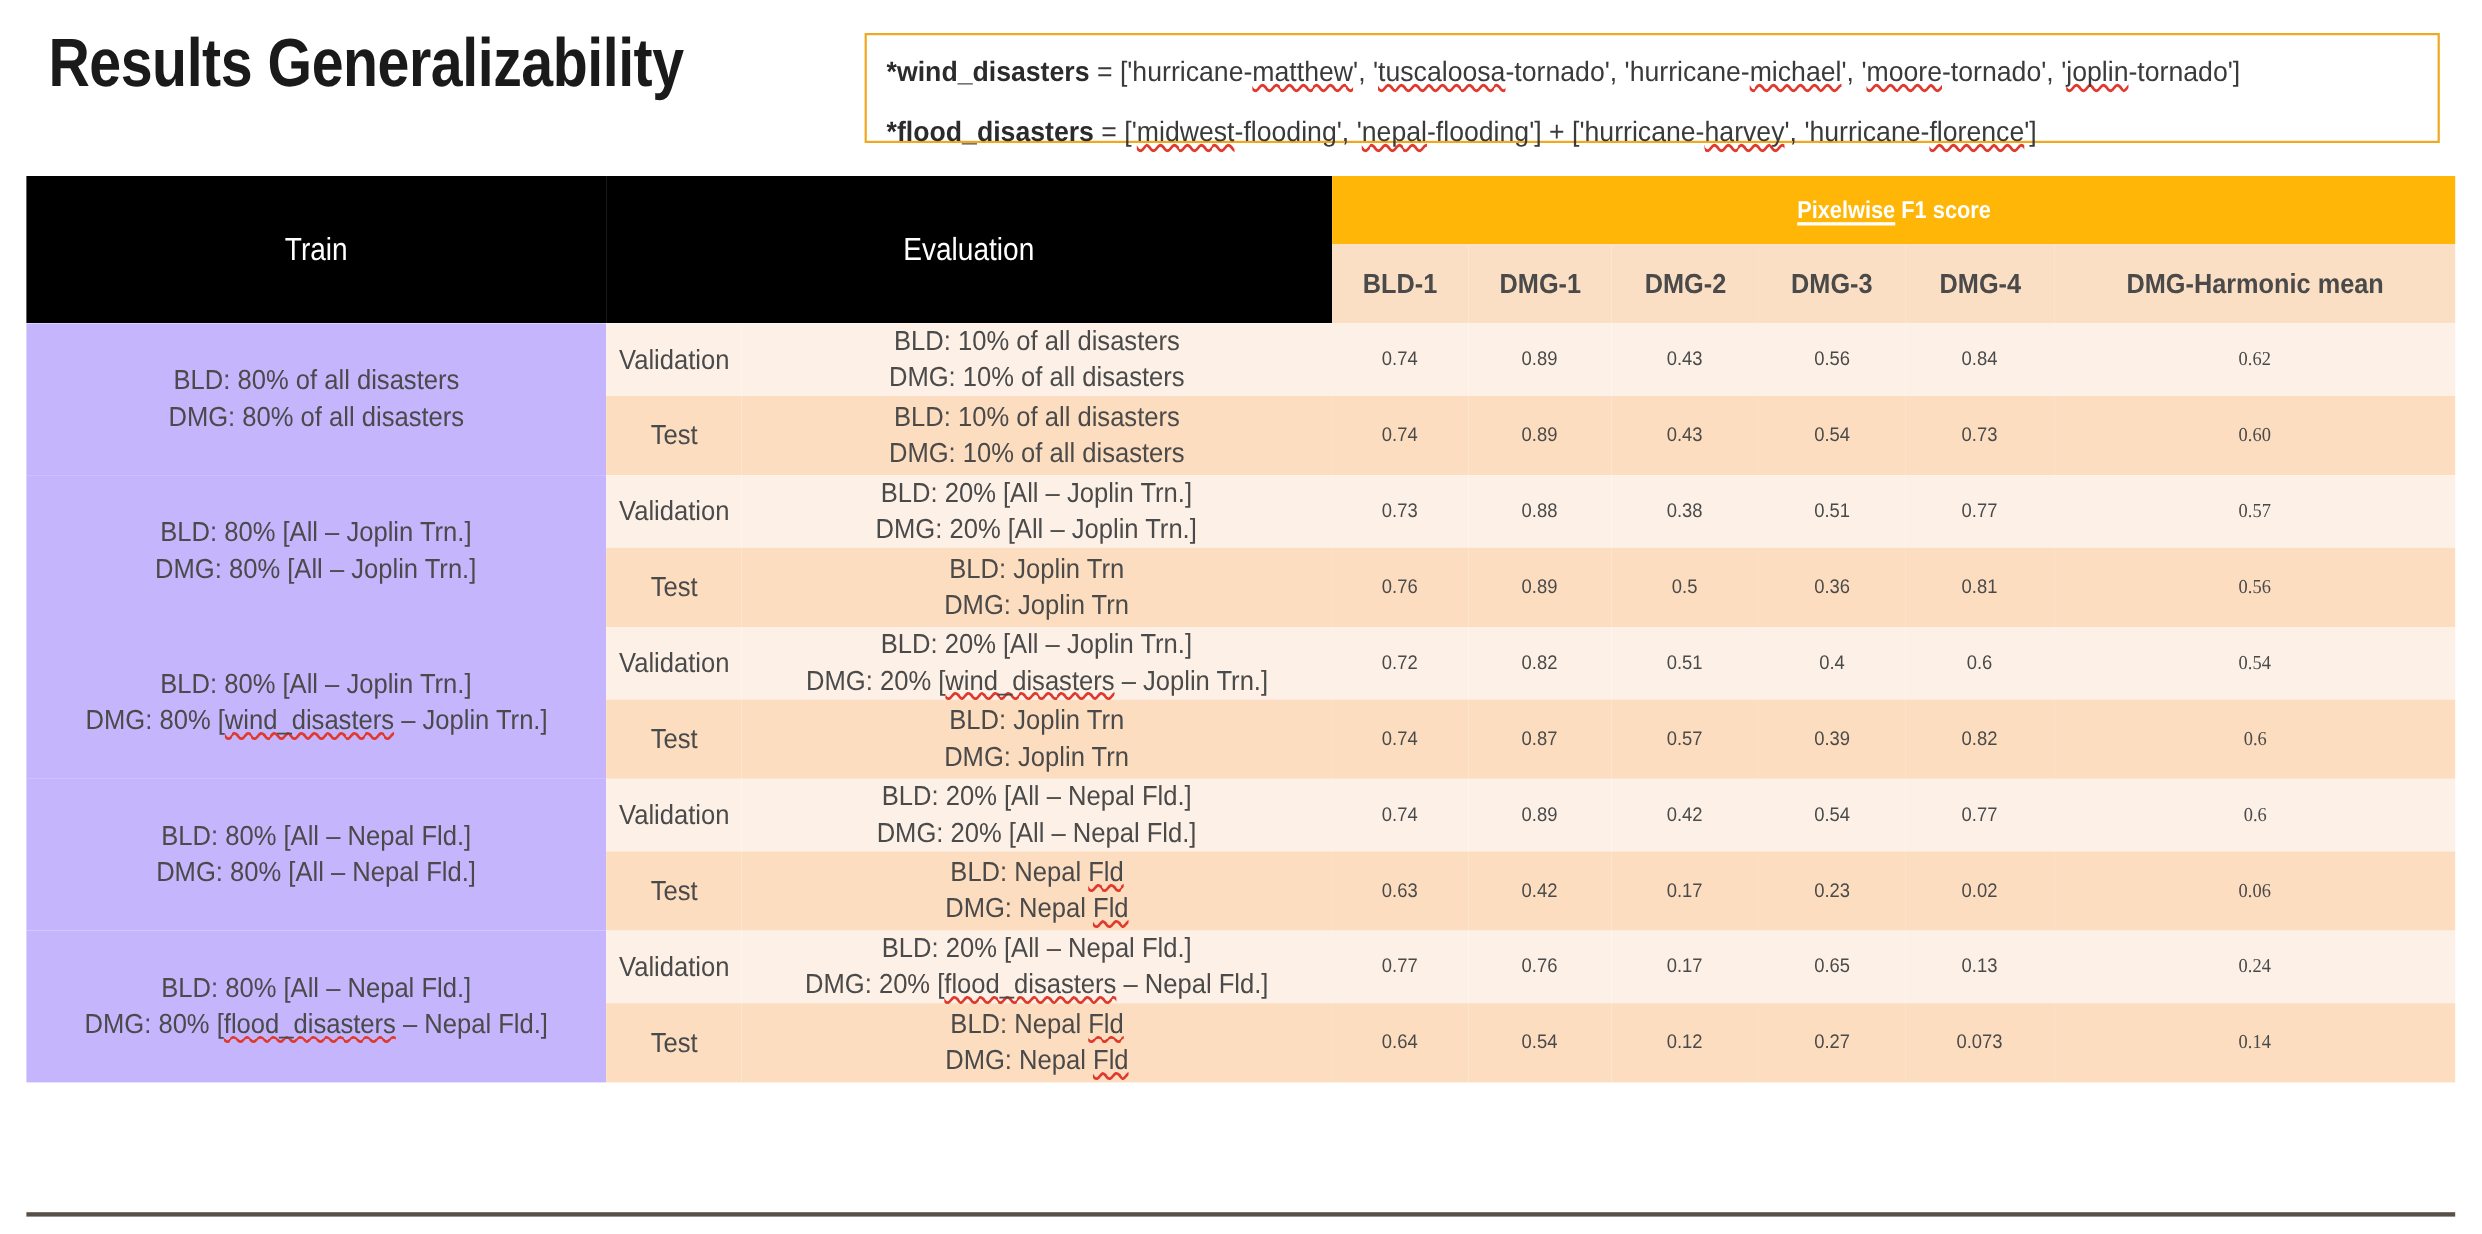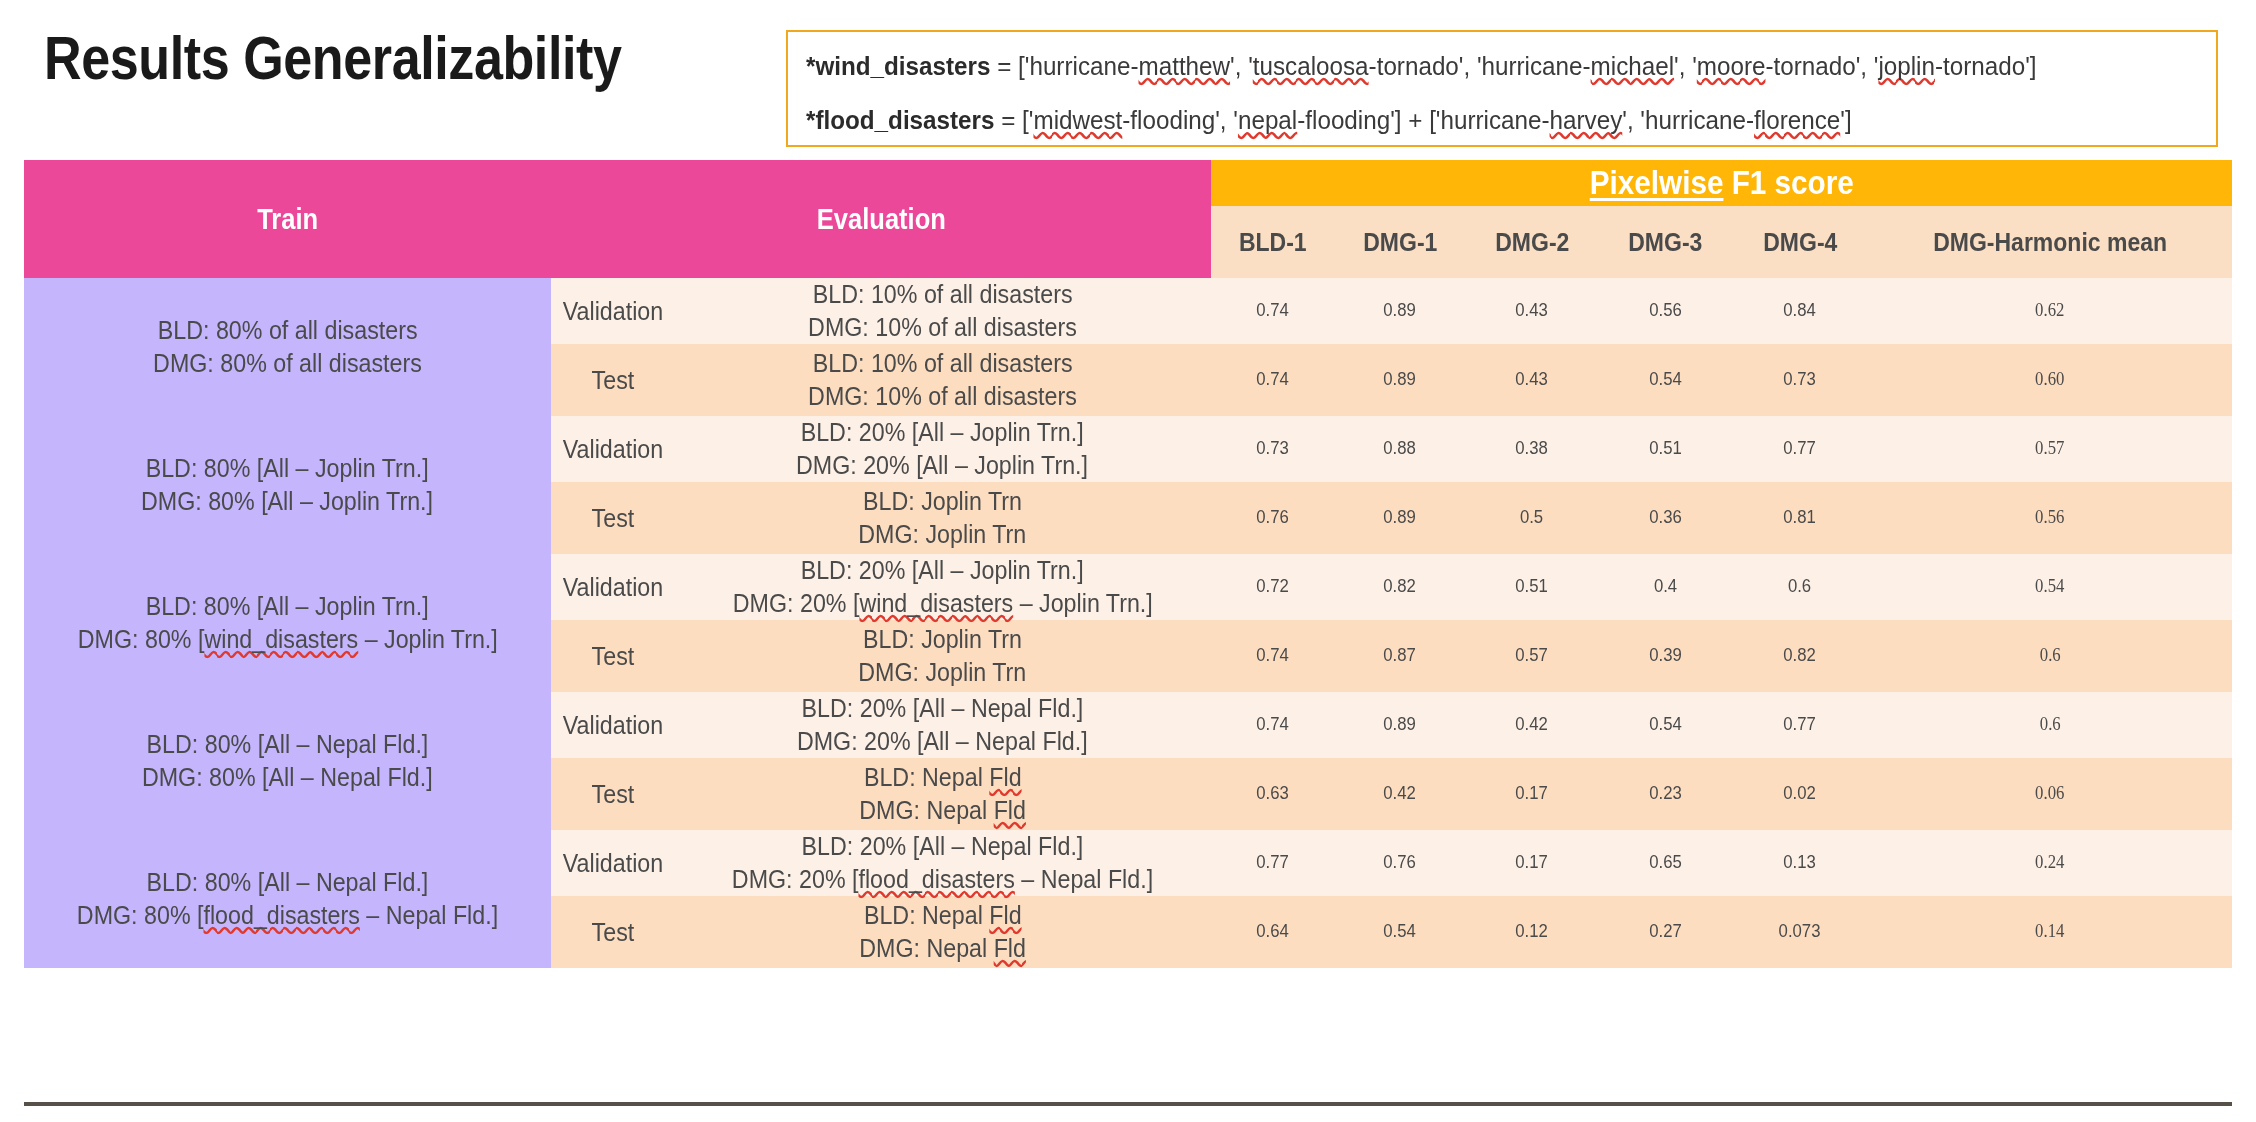--- a/index.html
+++ b/index.html
@@ -28,21 +28,21 @@
     transform-origin: left top;
     white-space: nowrap;
   }
 
   
   #legend-box {
     position: absolute;
     left: 786px;
     top: 30px;
     width: 1432px;
-    height: 117px;
+    height: 100px;
     box-sizing: border-box;
     border: 2px solid #F0A81E;
     background: #ffffff;
     padding: 14px 18px 0 18px;
   }
   .legend-line {
     font-size: 25.5px;
     color: #3a3a3a;
     white-space: nowrap;
     line-height: 1.15;
@@ -64,38 +64,38 @@
     table-layout: fixed;
   }
   #results-table td, #results-table th {
     padding: 0;
     margin: 0;
     border: 0;
   }
 
   
   .hdr-orange {
-    background: #ec4899;
+    background: #000000;
     color: #ffffff;
-    font-weight: 700;
+    font-weight: 400;
     text-align: center;
     vertical-align: middle;
     font-size: 29px;
     border-right: 3px solid #ffffff;
     transform: scaleX(1);
   }
   .hdr-orange .lbl { display: inline-block; transform: scaleX(0.88); }
   .hdr-top-right {
     background: #FFB606;
     color: #ffffff;
     font-weight: 700;
     text-align: center;
     vertical-align: middle;
-    font-size: 33px;
-    height: 46px;
+    font-size: 22px;
+    height: 62px;
   }
   .hdr-top-right .lbl { display: inline-block; transform: scaleX(0.90); }
   .sp-white { text-decoration: underline; text-underline-offset: 4px; text-decoration-thickness: 3px; }
 
   .subhdr {
     background: #FADFC5;
     color: #4a4a4a;
     font-size: 25px;
     text-align: center;
     vertical-align: middle;

